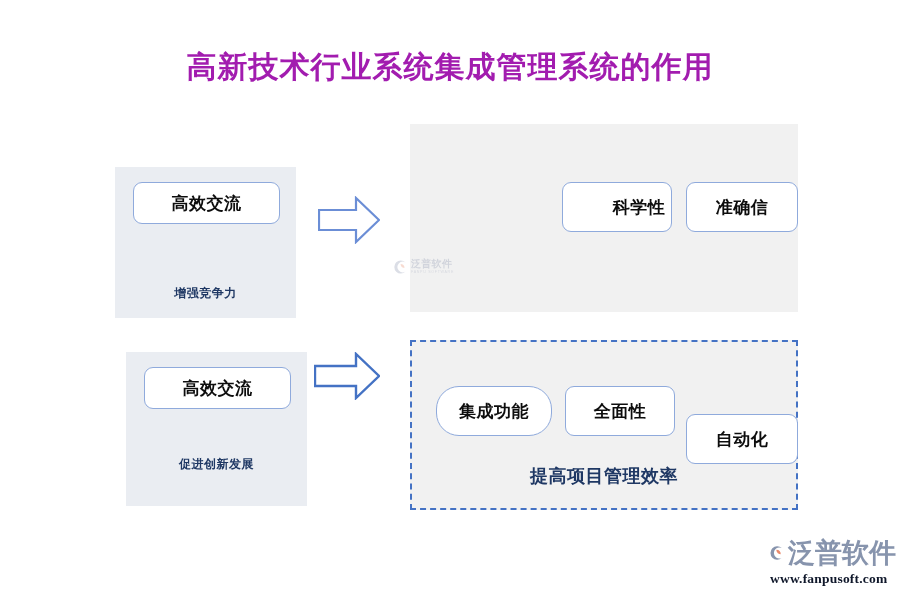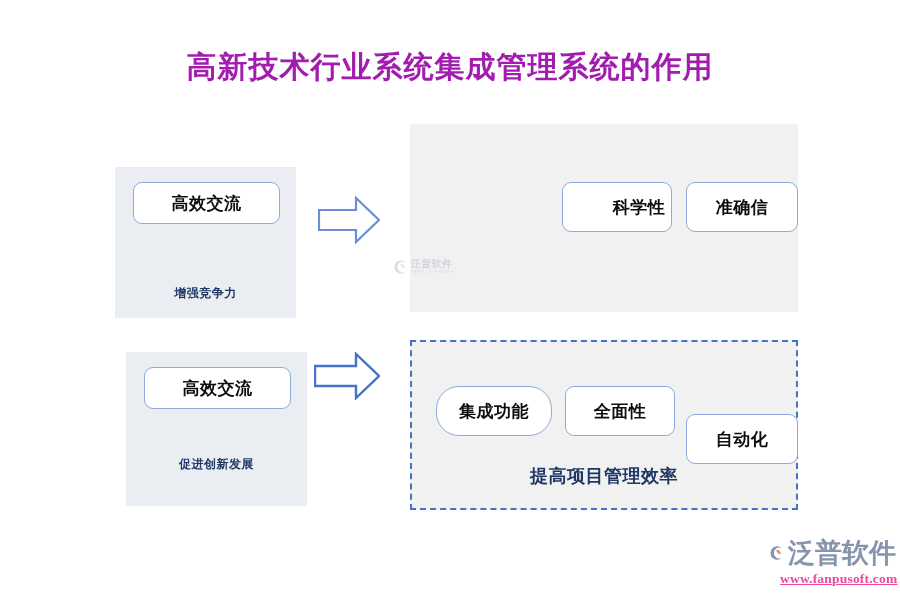--- a/index.html
+++ b/index.html
@@ -181,26 +181,25 @@
     font-weight: bold;
     color: #8794ad;
     letter-spacing: 0px;
     line-height: 32px;
     white-space: nowrap;
   }
   #brand-logo .logo-url {
     font-family: "Liberation Serif", "DejaVu Serif", serif;
     font-size: 13.5px;
     font-weight: bold;
-    color: #ec4899;
+    color: #0f172a;
     letter-spacing: 0.2px;
     white-space: nowrap;
     margin-top: 1px;
-    margin-left: 12px;
-    text-decoration: underline;
+    margin-left: 2px;
   }
 </style>
 </head>
 <body>
 
 <div id="canvas">
 
   <div class="page-title">高新技术行业系统集成管理系统的作用</div>
 
   <div class="left-panel" id="left-panel-1">

